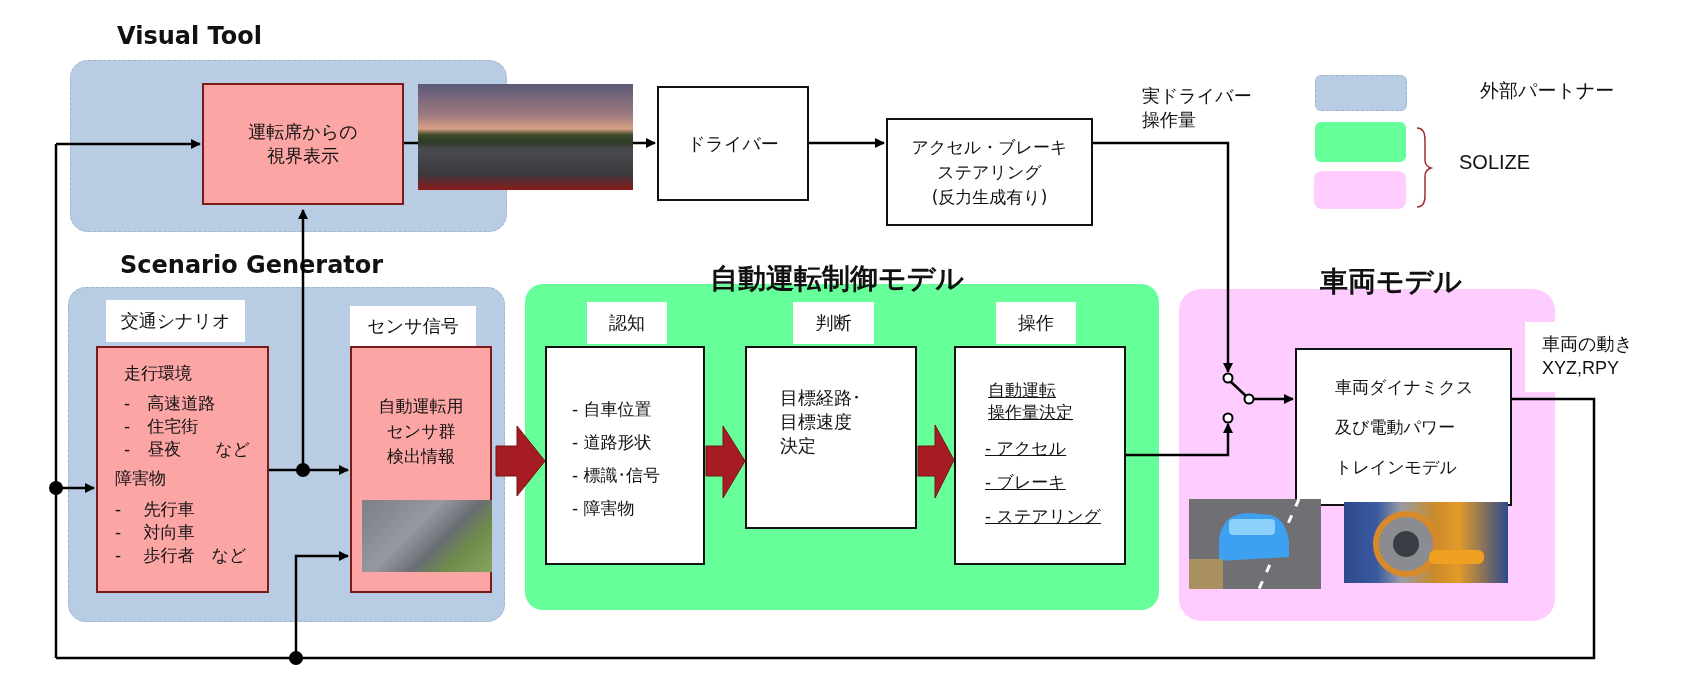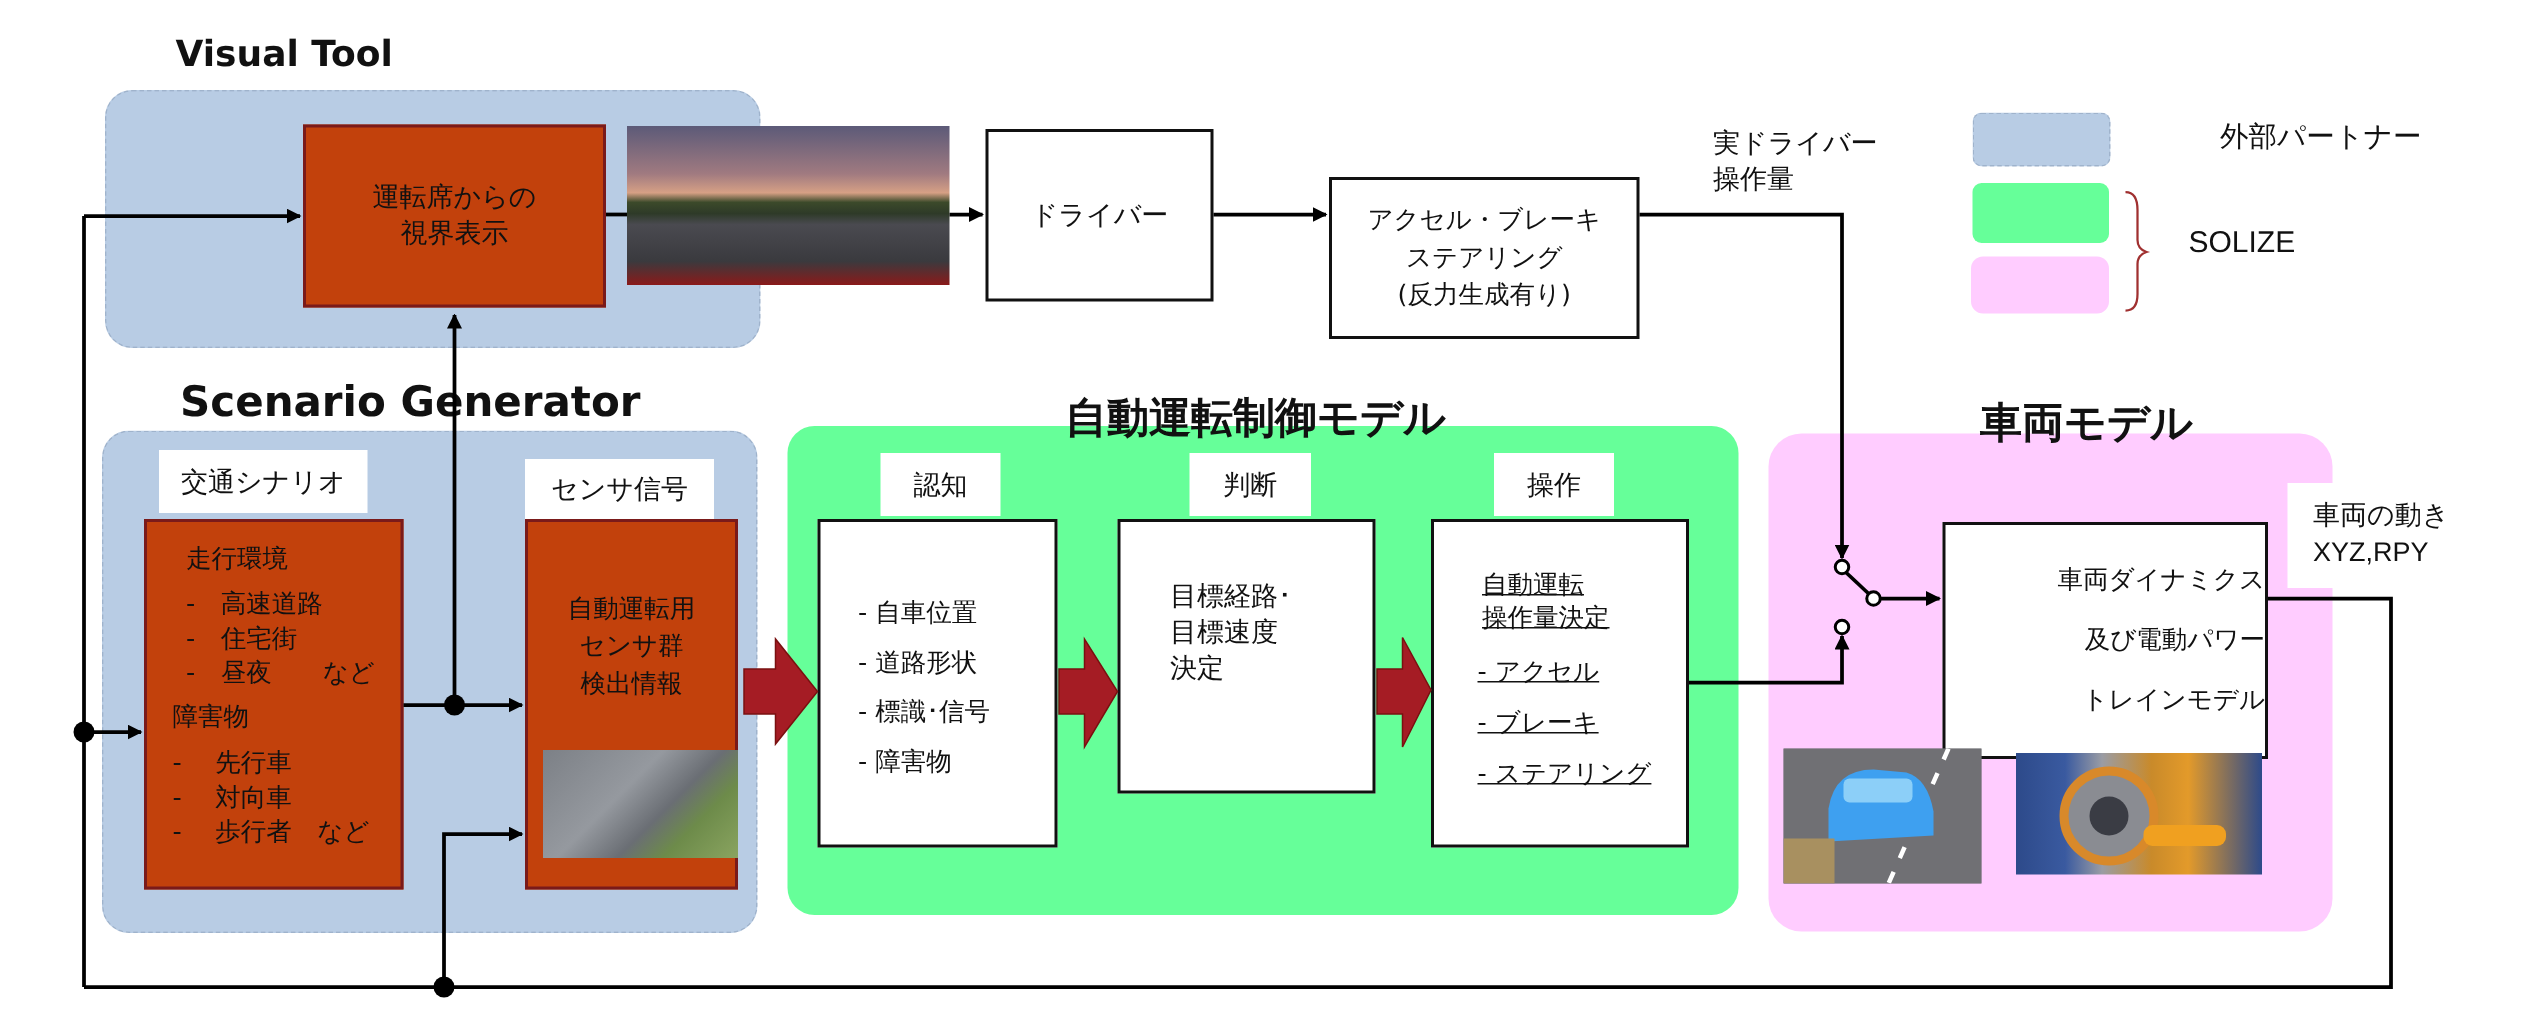--- a/index.html
+++ b/index.html
@@ -2,40 +2,40 @@
 <html><head>
 <meta charset="utf-8">
 <style>
   html,body{margin:0;padding:0;background:#fff;}
   body{width:1684px;height:685px;position:relative;overflow:hidden;font-family:"DejaVu Sans","Liberation Sans",sans-serif;color:#111;}
   .abs{position:absolute;box-sizing:border-box;}
   .group-blue{background:#b8cce4;border:1.5px dashed #9fb3cc;border-radius:18px;}
   .group-green{background:#66ff99;border-radius:18px;}
   .group-pink{background:#ffccff;border-radius:22px;}
   .box{background:#fff;border:2px solid #111;}
-  .box-red{background:#c2410c;border:2px solid #7a1a1a;}
+  .box-red{background:#fca5a5;border:2px solid #7a1a1a;}
   .tag{background:#fff;display:flex;align-items:center;justify-content:center;font-size:18px;}
   .title{font-weight:bold;font-family:"DejaVu Sans",sans-serif;}
   .center{display:flex;flex-direction:column;align-items:center;justify-content:center;text-align:center;}
   .t18{font-size:18px;line-height:24px;}
   .t17{font-size:17px;line-height:25px;margin-top:28px;}
   .img-photo{background:linear-gradient(180deg,#5c5a78 0%,#a07a80 30%,#d6a085 42%,#3c4a2a 48%,#2e3a28 55%,#4a4a50 62%,#3a3a3e 85%,#8a1a1a 100%);}
   .img-sensor{background:linear-gradient(135deg,#7c8086 0%,#95999f 40%,#6a6e74 60%,#6d8b4a 75%,#8aa460 100%);}
   .img-car{background:#6e6e72;}
   .img-motor{background:linear-gradient(90deg,#2d4a8a 0%,#3a5aa0 20%,#9a9ca4 35%,#c98a2a 55%,#e39a2a 70%,#2d4a8a 100%);}
   svg.wires{position:absolute;left:0;top:0;}
 </style>
 </head>
 <body>
 
 <div class="abs group-blue" style="left:70px;top:60px;width:437px;height:172px;"></div>
 <div class="abs title" style="left:117px;top:22px;font-size:24px;">Visual Tool</div>
 
 <div class="abs group-blue" style="left:68px;top:287px;width:437px;height:335px;"></div>
-<div class="abs title" style="left:120px;top:251px;font-size:28px;">Scenario Generator</div>
+<div class="abs title" style="left:120px;top:251px;font-size:24px;">Scenario Generator</div>
 
 <div class="abs group-green" style="left:525px;top:284px;width:634px;height:326px;"></div>
 <div class="abs title" style="left:710px;top:260px;font-size:28px;">自動運転制御モデル</div>
 
 <div class="abs group-pink" style="left:1179px;top:289px;width:376px;height:332px;"></div>
 <div class="abs title" style="left:1320px;top:263px;font-size:28px;">車両モデル</div>
 
 <div class="abs group-blue" style="left:1315px;top:75px;width:92px;height:36px;border-radius:6px;"></div>
 <div class="abs" style="left:1447px;top:78px;font-size:19px;margin-left:33px;">外部パートナー</div>
 <div class="abs" style="left:1315px;top:122px;width:91px;height:40px;background:#66ff99;border-radius:6px;"></div>
@@ -100,21 +100,21 @@
 
 <div class="abs tag" style="left:996px;top:302px;width:80px;height:42px;">操作</div>
 <div class="abs box" style="left:954px;top:346px;width:172px;height:219px;padding:31px 0 0 32px;font-size:17px;text-decoration:underline;">
   <div style="line-height:22px;">自動運転</div>
   <div style="line-height:22px;margin-bottom:8px;">操作量決定</div>
   <div style="line-height:34px;margin-left:-3px;">- アクセル</div>
   <div style="line-height:34px;margin-left:-3px;">- ブレーキ</div>
   <div style="line-height:34px;margin-left:-3px;">- ステアリング</div>
 </div>
 
-<div class="abs box center t17" style="left:1295px;top:320px;width:217px;height:158px;line-height:40px;align-items:flex-end;">
+<div class="abs box center t17" style="left:1295px;top:320px;width:217px;height:158px;line-height:40px;align-items:flex-start;padding-left:38px;">
   <span>車両ダイナミクス</span>
   <span>及び電動パワー</span>
   <span>トレインモデル</span>
 </div>
 <div class="abs" style="left:1525px;top:322px;width:40px;height:70px;background:#fff;"></div>
 <div class="abs t18" style="left:1542px;top:332px;line-height:24px;">
   <div>車両の動き</div>
   <div style="font-family:'Liberation Sans',sans-serif;">XYZ,RPY</div>
 </div>
 <div class="abs img-car" style="left:1189px;top:499px;width:132px;height:90px;">

